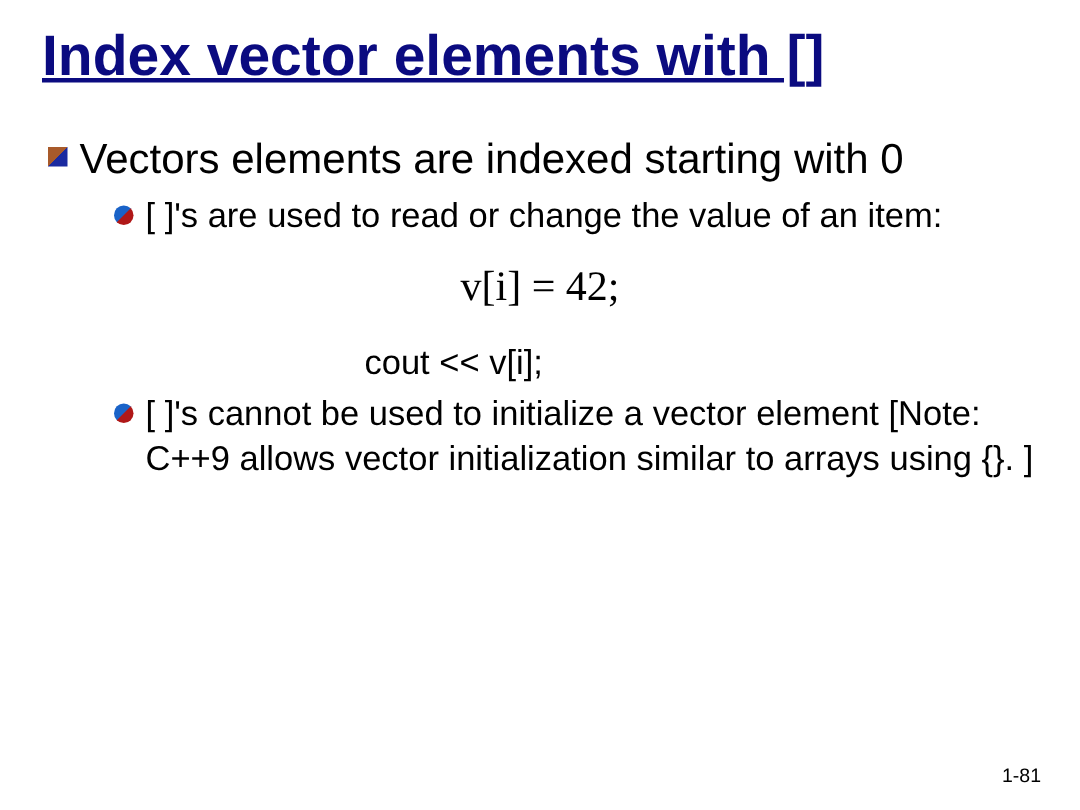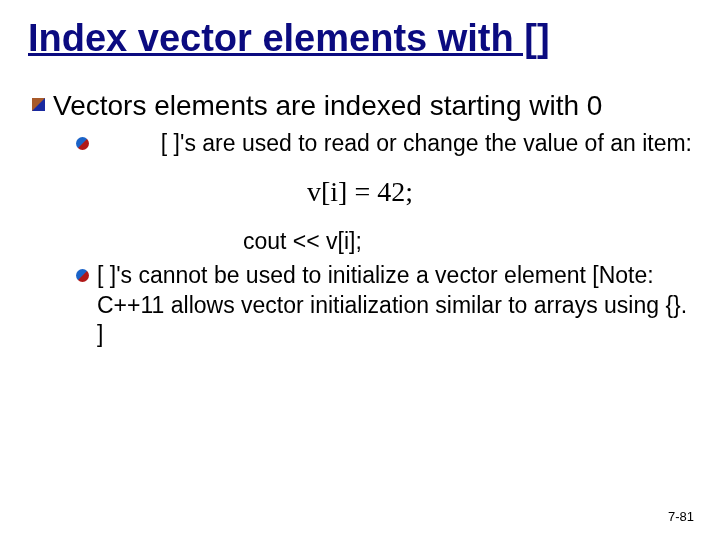--- a/index.html
+++ b/index.html
@@ -46,21 +46,20 @@
     background: linear-gradient(135deg, #a85a2a 0%, #a85a2a 49.5%, #1a2aa0 50.5%, #1a2aa0 100%);
   }
   .l1-text {
     font-size: 28px;
     line-height: 1.25;
   }
   .level2 {
     margin-left: 48px;
     margin-top: 6px;
     margin-bottom: 4px;
-    justify-content: space-between;
   }
   .circ-bullet {
     width: 13px;
     height: 13px;
     border-radius: 50%;
     margin-top: 8px;
     margin-right: 8px;
     flex: 0 0 auto;
     background: linear-gradient(135deg, #1a63c8 0%, #1a63c8 49.5%, #b01818 50.5%, #b01818 100%);
   }
@@ -104,18 +103,18 @@
     <span class="circ-bullet"></span>
     <span class="l2-text">[ ]'s are used to read or change the value of an item:</span>
   </div>
 
   <div class="code-block">v[i] = 42;</div>
 
   <div class="code-line2">cout &lt;&lt; v[i];</div>
 
   <div class="level2 row">
     <span class="circ-bullet"></span>
-    <span class="l2-text">[ ]'s cannot be used to initialize a vector element [Note: C++11 allows vector initialization similar to arrays using {}. ]</span>
+    <span class="l2-text">[ ]'s cannot be used to initialize a vector element [Note: C++9 allows vector initialization similar to arrays using {}. ]</span>
   </div>
 
-  <div class="page-num">7-81</div>
+  <div class="page-num">1-81</div>
 
 </div>
 
 </body></html>

